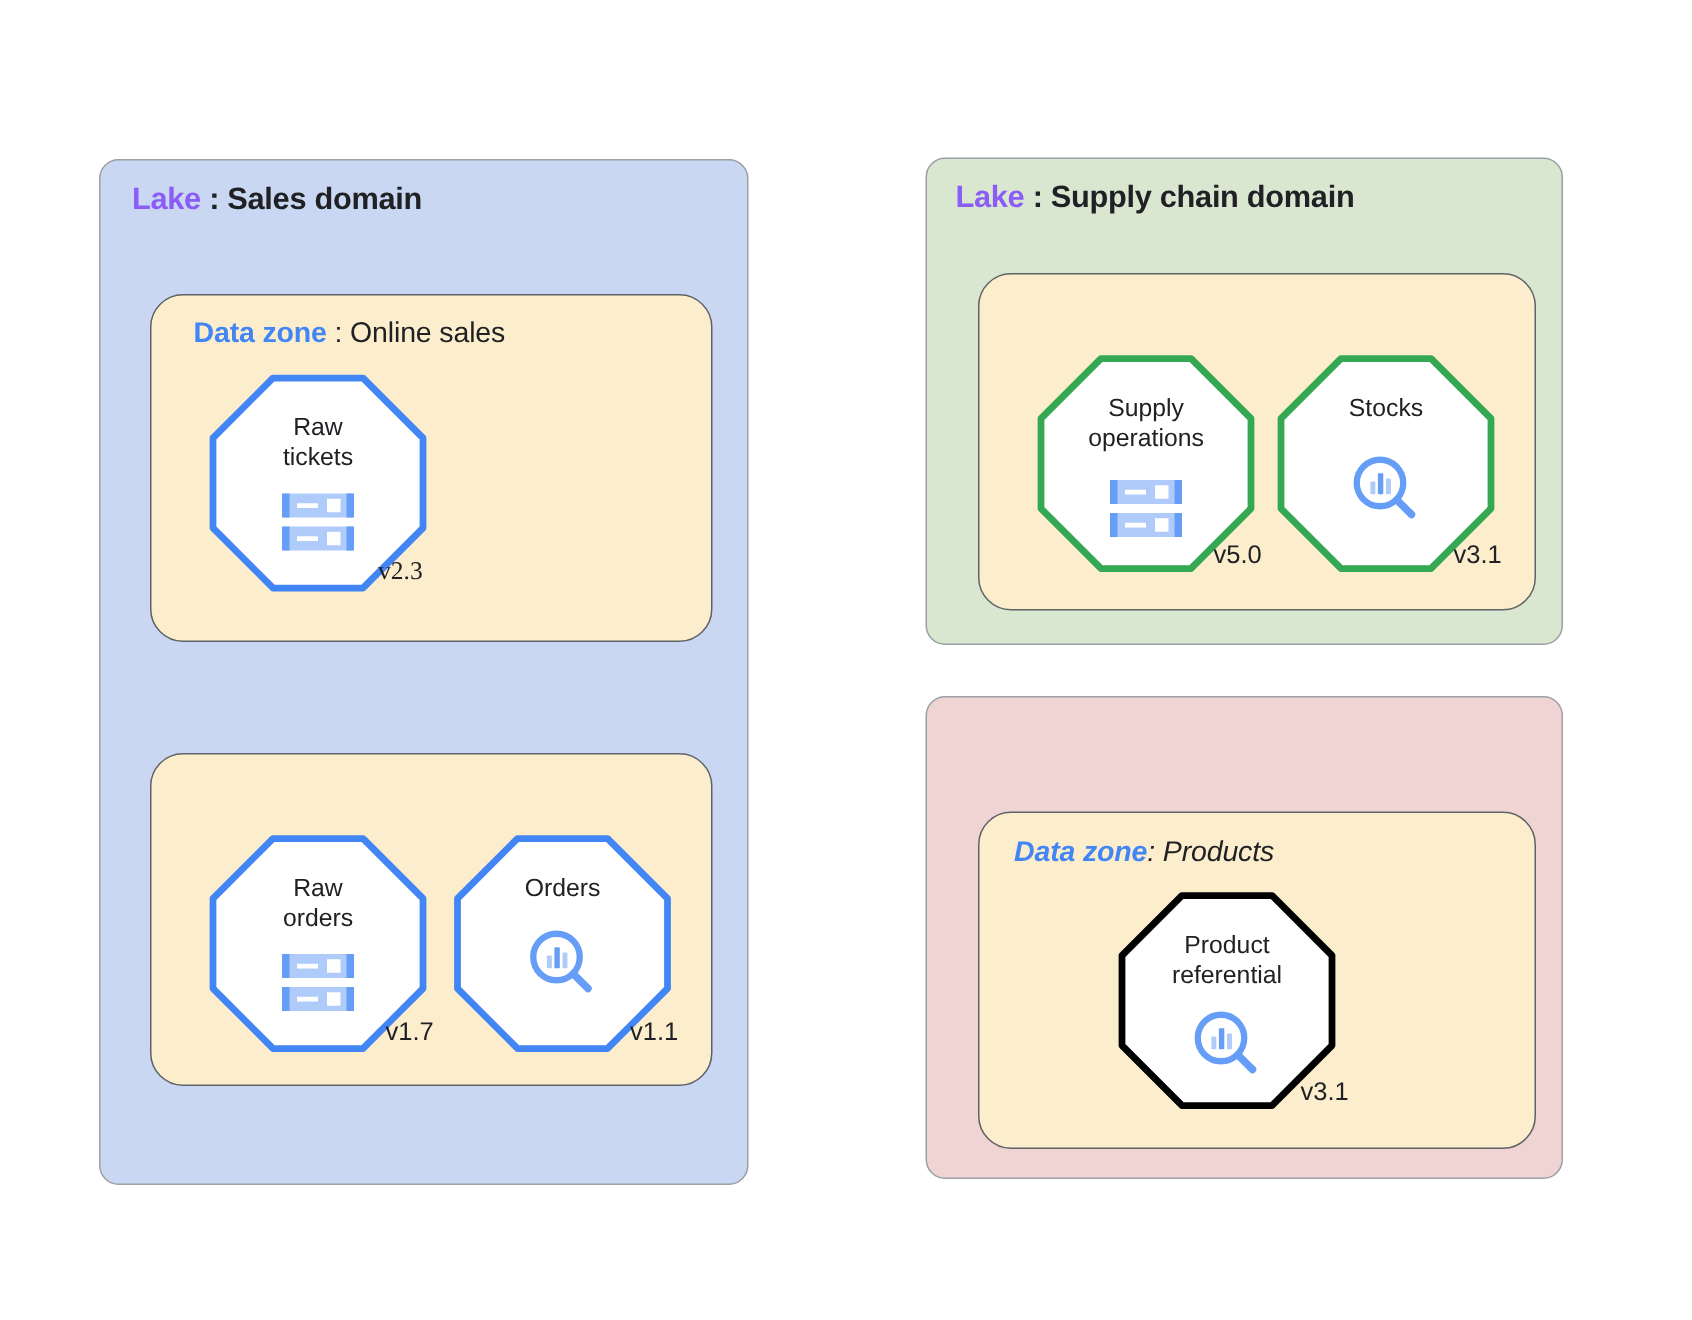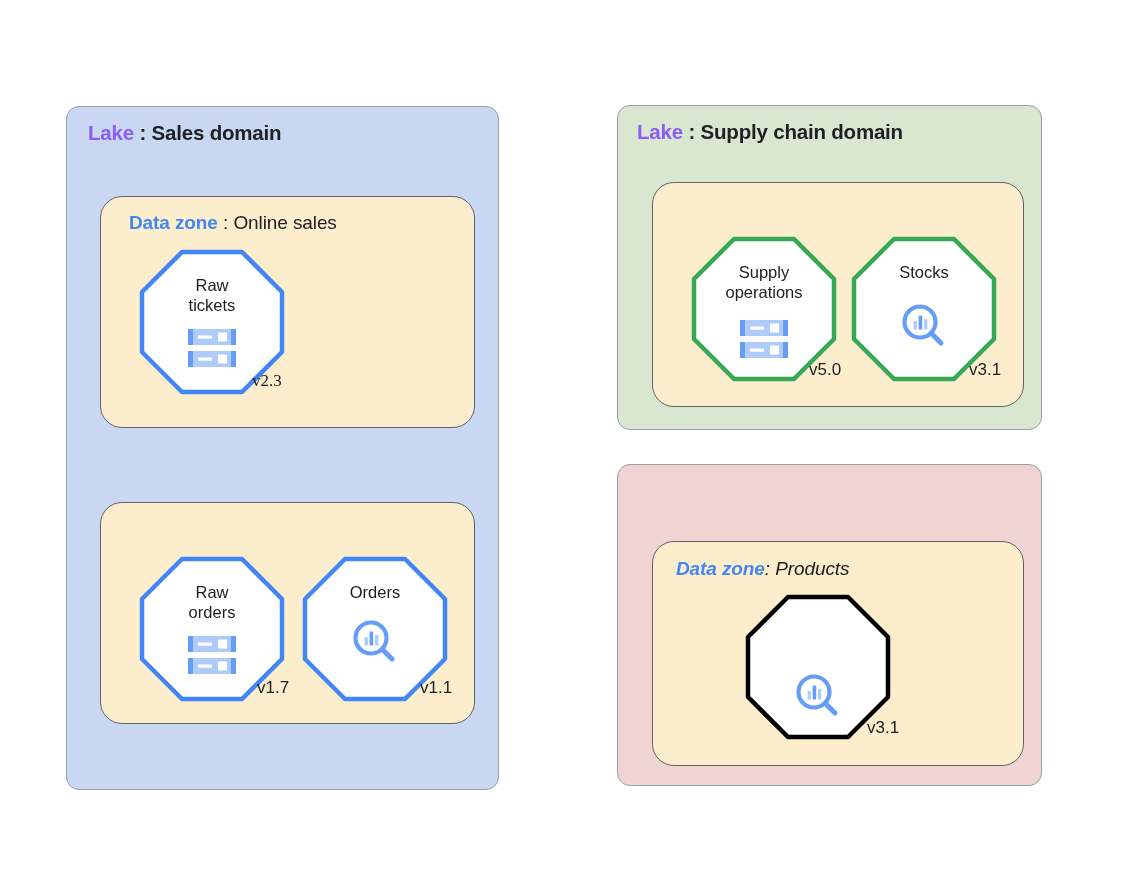--- a/index.html
+++ b/index.html
@@ -271,20 +271,24 @@
   <div class="zone-title" style="left:676px; top:558px;font-style:italic;">
     <span class="kw">Data zone</span><span>: </span><span>Products</span>
   </div>
 
   <div class="asset" style="left:745px; top:594px;">
     <div class="oct">
       <svg viewBox="0 0 146 146" aria-hidden="true">
         <polygon points="43,3 103,3 143,43 143,103 103,143 43,143 3,103 3,43" fill="#ffffff" stroke="#000000" stroke-width="4.5" stroke-linejoin="round"></polygon>
       </svg>
     </div>
+    <div class="asset-label two-line">
+      <div>Product</div>
+      <div>referential</div>
+    </div>
     <div class="asset-icon icon-analytics" style="top:78px;">
       <svg viewBox="0 0 48 48" aria-hidden="true">
         <circle cx="20" cy="20" r="15.5" fill="none" stroke="#669df6" stroke-width="4.2"></circle>
         <rect x="13.6" y="19" width="3.3" height="8.5" rx="0.6" fill="#aecbfa"></rect>
         <rect x="18.6" y="13.5" width="3.6" height="14" rx="0.6" fill="#669df6"></rect>
         <rect x="24" y="17" width="3.3" height="10.5" rx="0.6" fill="#aecbfa"></rect>
         <line x1="31.2" y1="31.2" x2="41" y2="41" stroke="#669df6" stroke-width="5" stroke-linecap="round"></line>
       </svg>
     </div>
     <div class="asset-version" style="left:122px; top:124px;">v3.1</div>

